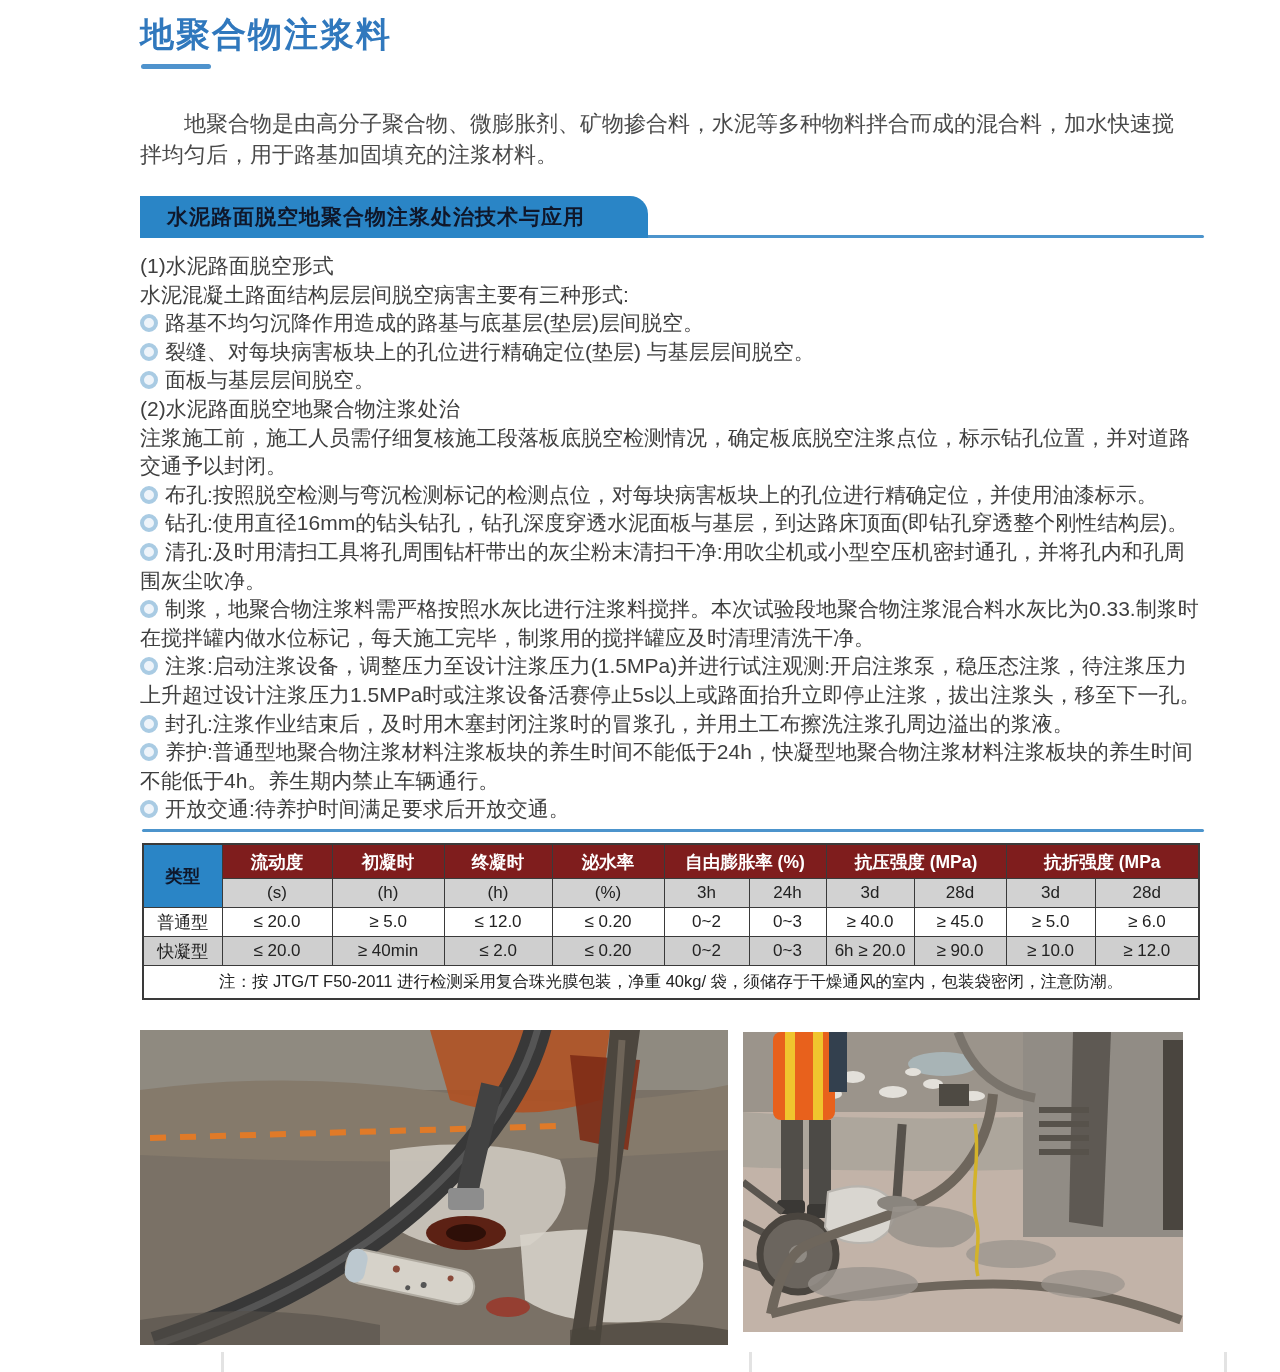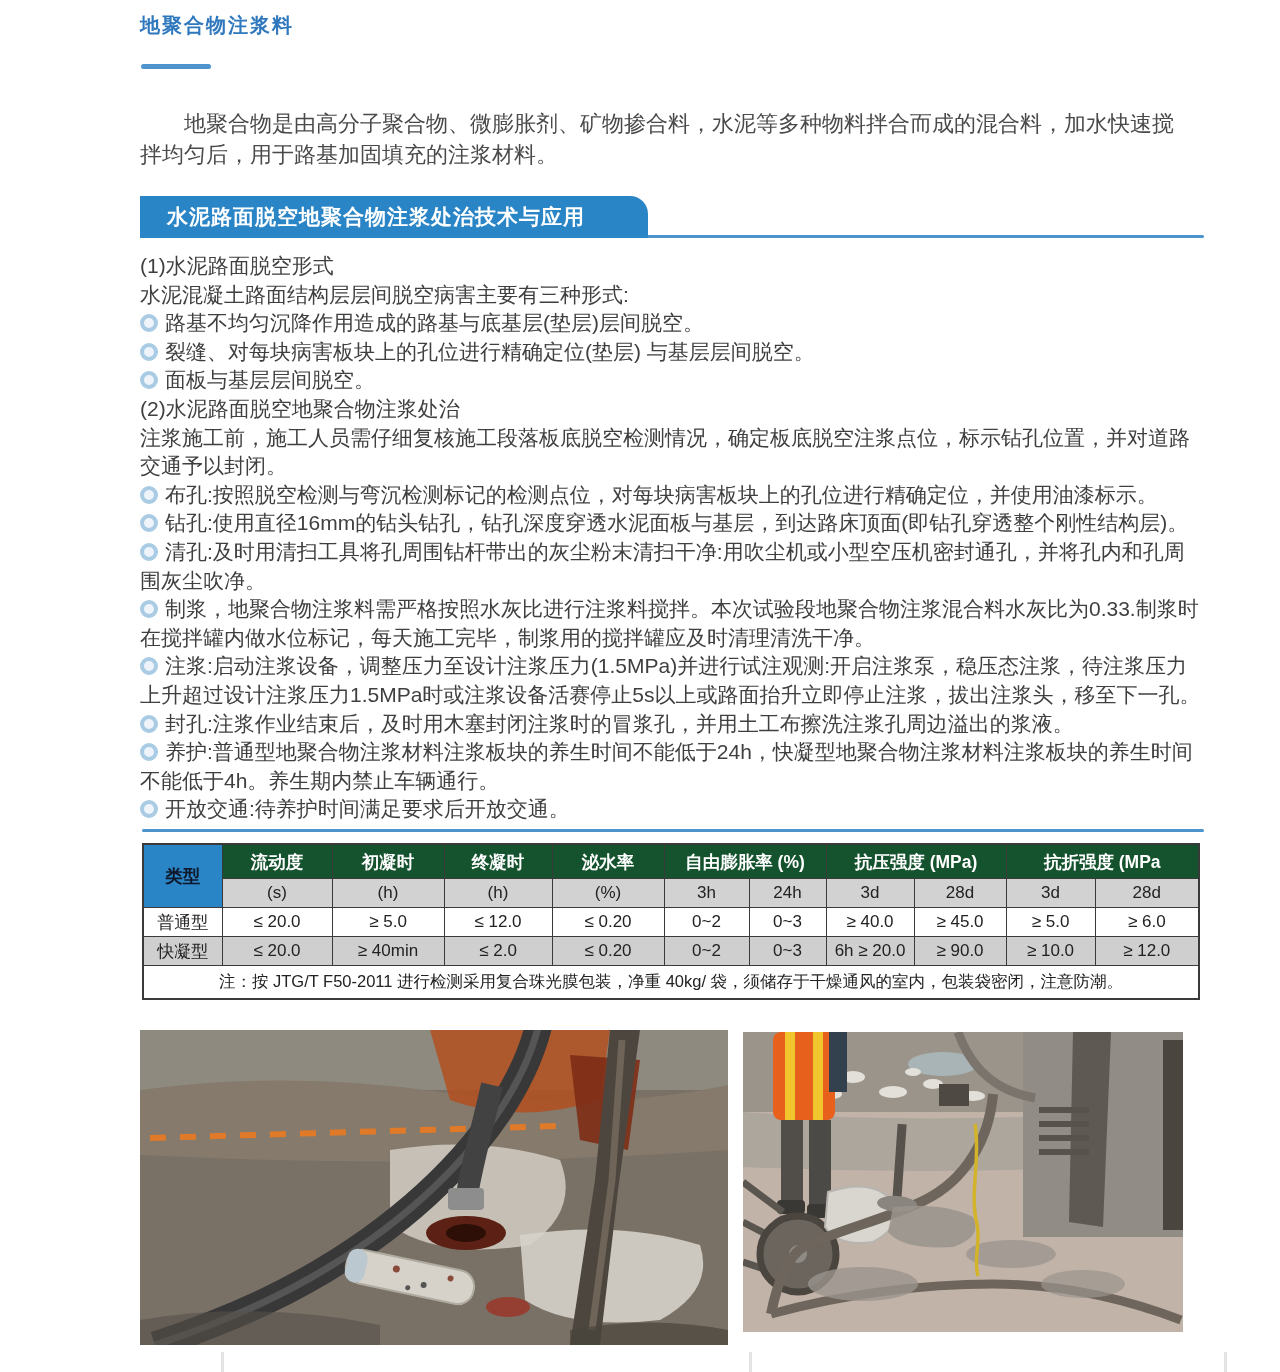--- a/index.html
+++ b/index.html
@@ -3,32 +3,32 @@
 <meta charset="utf-8">
 <style>
   html,body{margin:0;padding:0;}
   body{
     width:1280px;height:1372px;background:#ffffff;position:relative;overflow:hidden;
     font-family:"Liberation Sans","DejaVu Sans",sans-serif;color:#3d3d3d;
   }
   .abs{position:absolute;}
   
   .doc-title{
-    left:140px;top:12px;font-size:20px;font-weight:bold;color:#3078bd;letter-spacing:2px;white-space:nowrap;
+    left:140px;top:12px;font-size:34px;font-weight:bold;color:#3078bd;letter-spacing:2px;white-space:nowrap;
   }
   .title-dash{left:141px;top:64px;width:70px;height:5px;background:#4f93cd;border-radius:3px;}
   
   .intro{
     left:140px;top:108px;width:1048px;font-size:22px;line-height:31px;color:#4a4a4a;text-indent:2em;
   }
   
   .banner-row{left:140px;width:1062px;height:42px;}
   .banner-row .underline{position:absolute;left:2px;bottom:0;width:100%;height:3px;background:#4c94cc;border-radius:2px;}
   .banner{
-    position:absolute;left:0;top:0;height:42px;background:#2a85c6;color:#ffffff;
+    position:absolute;left:0;top:0;height:42px;background:#2a85c6;color:#0f172a;
     font-size:21px;font-weight:bold;letter-spacing:1px;display:flex;align-items:center;
     padding-left:27px;border-radius:0 18px 0 0;box-sizing:border-box;white-space:nowrap;overflow:hidden;
     z-index:2;
   }
   #banner1{top:196px;}
   #banner1 .banner{width:508px;}
   #banner2{top:790px;}
   #banner2 .banner{width:360px;}
   
   .body-list{left:140px;top:252px;width:1062px;font-size:21px;color:#3f3f3f;}
@@ -36,21 +36,21 @@
   .ring{
     display:inline-block;width:10px;height:10px;border:4px solid #a9cbe3;border-radius:50%;
     background:#eef4fa;margin-right:7px;vertical-align:-2px;
   }
   
   .spec-table{
     left:142px;top:843px;width:1056px;border-collapse:collapse;table-layout:fixed;
     font-size:17px;color:#222222;text-align:center;border:2px solid #3a3a3a;
   }
   .spec-table th,.spec-table td{border:1.5px solid #3a3a3a;padding:0 2px;overflow:hidden;white-space:nowrap;}
-  .spec-table .h1 th{height:33px;background:#14532d;color:#ffffff;font-weight:bold;font-size:17.5px;}
+  .spec-table .h1 th{height:33px;background:#7f1d1d;color:#ffffff;font-weight:bold;font-size:17.5px;}
   .spec-table .h2 th{height:28px;background:#d2d2d2;font-weight:normal;}
   .spec-table th.corner{background:#2a85c6;color:#0f172a;font-weight:bold;}
   .spec-table .r1 td{height:28px;background:#ffffff;}
   .spec-table .r2 td{height:28px;background:#cfcfcf;}
   .spec-table .note td{height:32px;background:#ffffff;font-size:16.5px;}
   
   .photo{display:block;}
   #photo-left{left:140px;top:1030px;}
   #photo-right{left:743px;top:1032px;}
   

